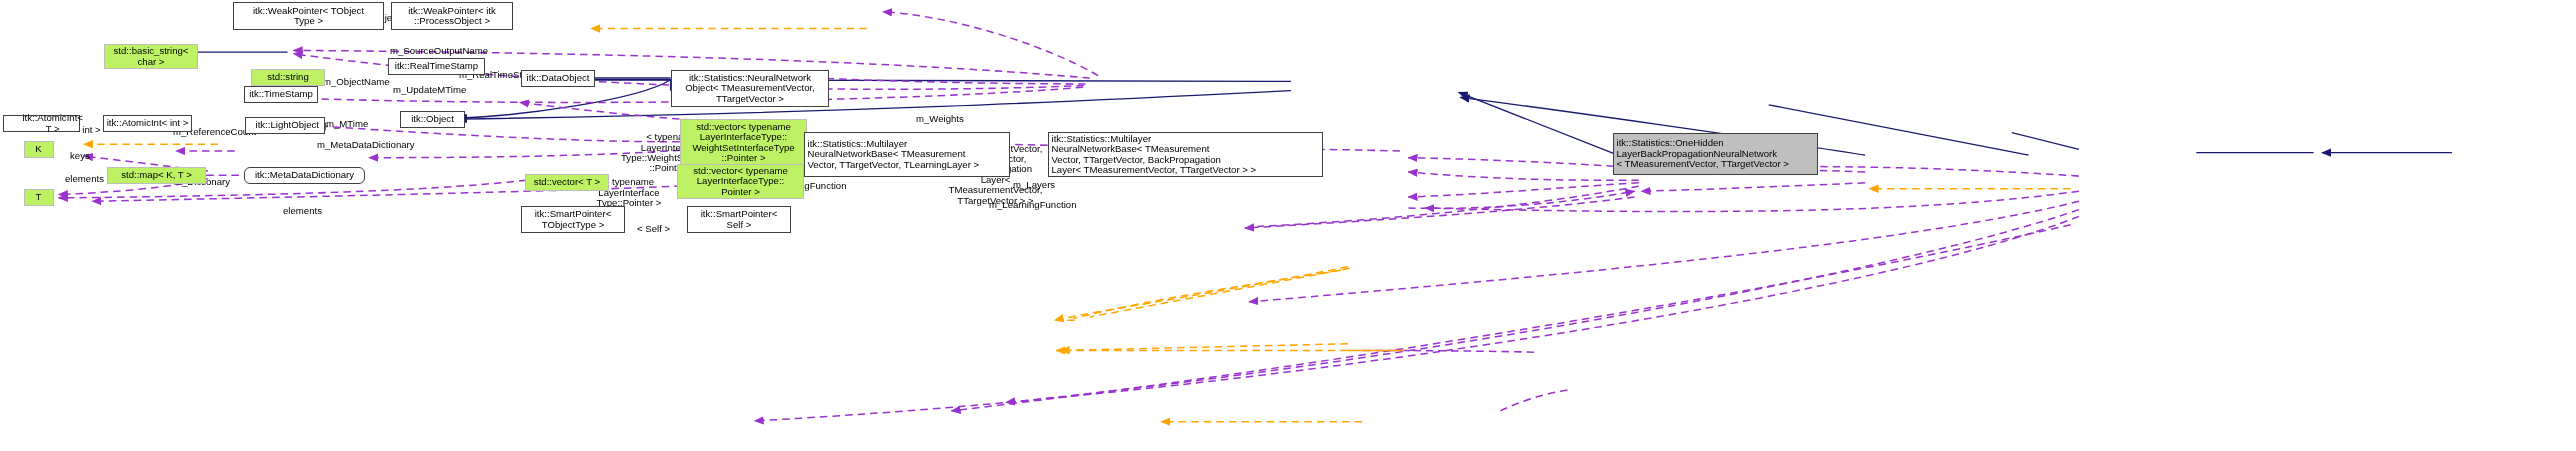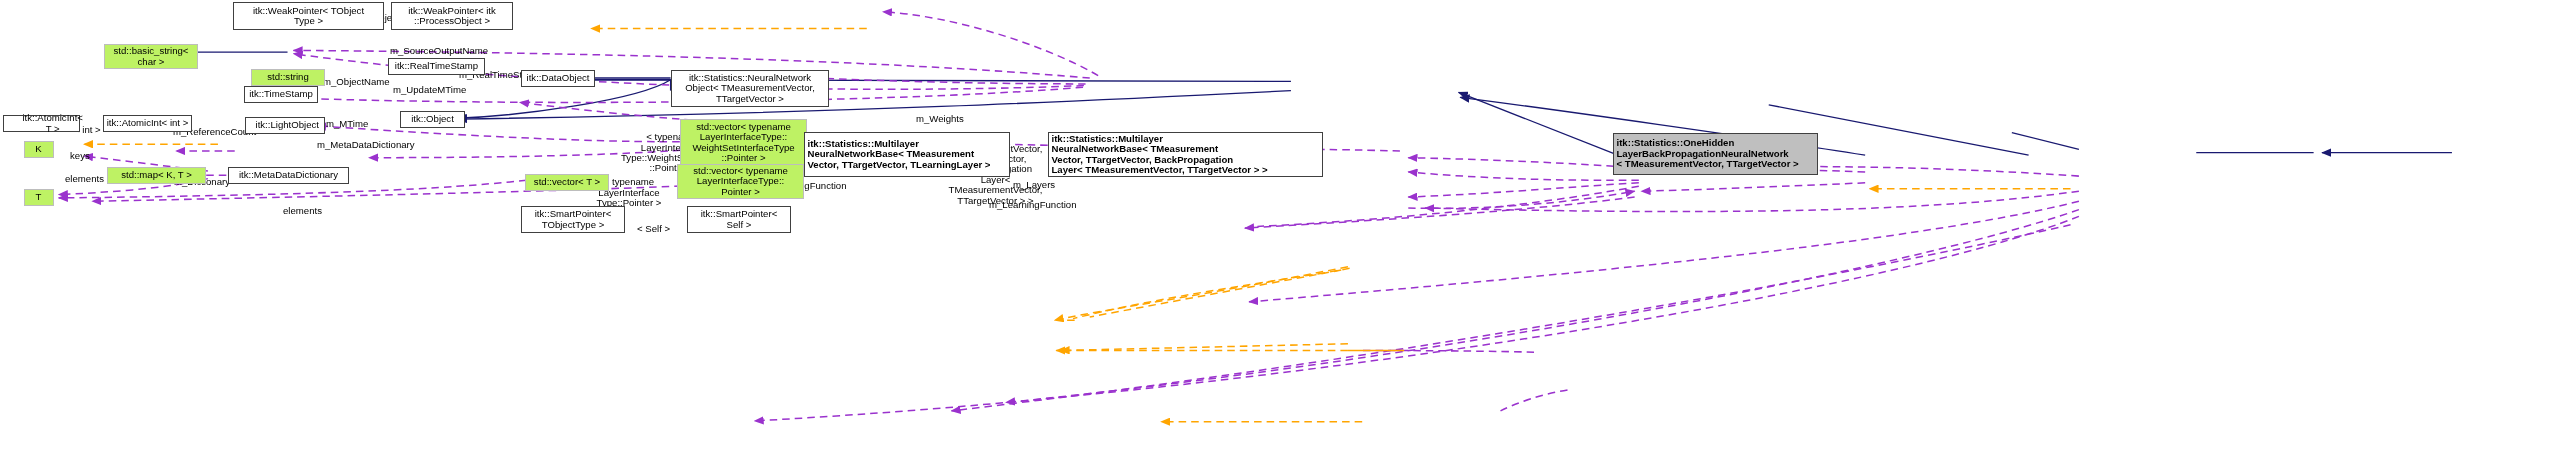--- a/index.html
+++ b/index.html
@@ -46,21 +46,20 @@
     background: #ffffff;
   }
   
   .node.current {
     border: 1.3px solid #404040;
     background: #bfbfbf;
   }
   .node.left-align {
     justify-content: flex-start;
     text-align: left;
-    font-weight: bold;
   }
   .edge-label {
     position: absolute;
     color: #000000;
     white-space: pre-line;
     text-align: center;
     line-height: 1.08;
     z-index: 4;
     background: transparent;
   }
@@ -209,21 +208,21 @@
   </div>
 
   <div class="node thin" style="left:23.5px; top:189px; width:30px; height:17px; font-size:9.6px;">
     <span>T</span>
   </div>
 
   <div class="node thin" style="left:107px; top:167px; width:99px; height:17px; font-size:9.6px;">
     <span>std::map&lt; K, T &gt;</span>
   </div>
 
-  <div class="node thick" style="left:228px; top:167px; width:121px; height:17px; font-size:9.6px;">
+  <div class="node thick" style="left:244px; top:167px; width:121px; height:17px; font-size:9.6px;border-radius:6px;">
     <span>itk::MetaDataDictionary</span>
   </div>
 
   <div class="node thin" style="left:680px; top:119px; width:127px; height:47px; font-size:9.6px;">
     <span>std::vector&lt; typename
 LayerInterfaceType::
 WeightSetInterfaceType
 ::Pointer &gt;</span>
   </div>
 

